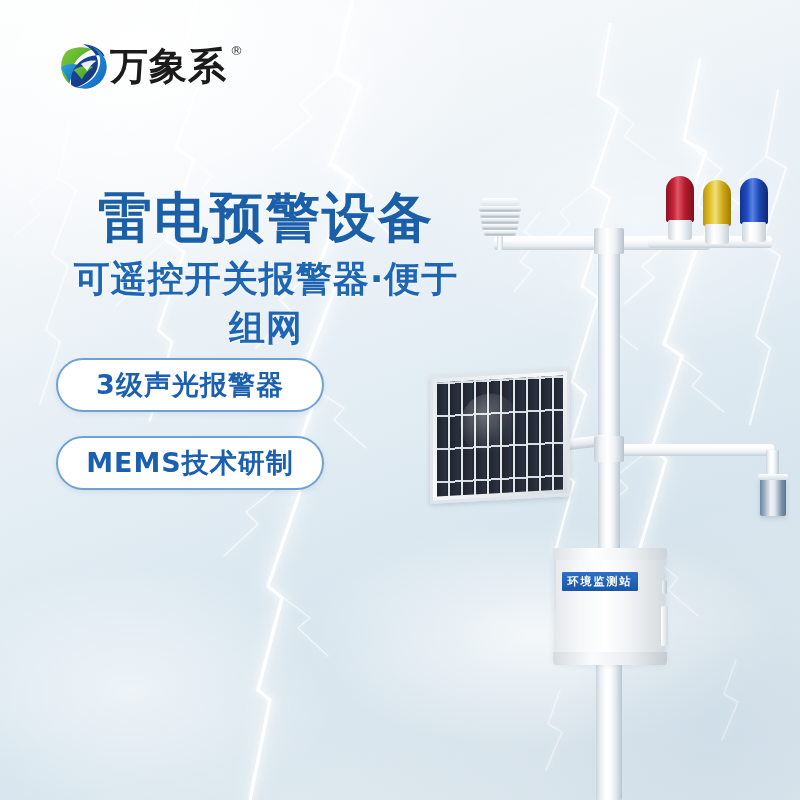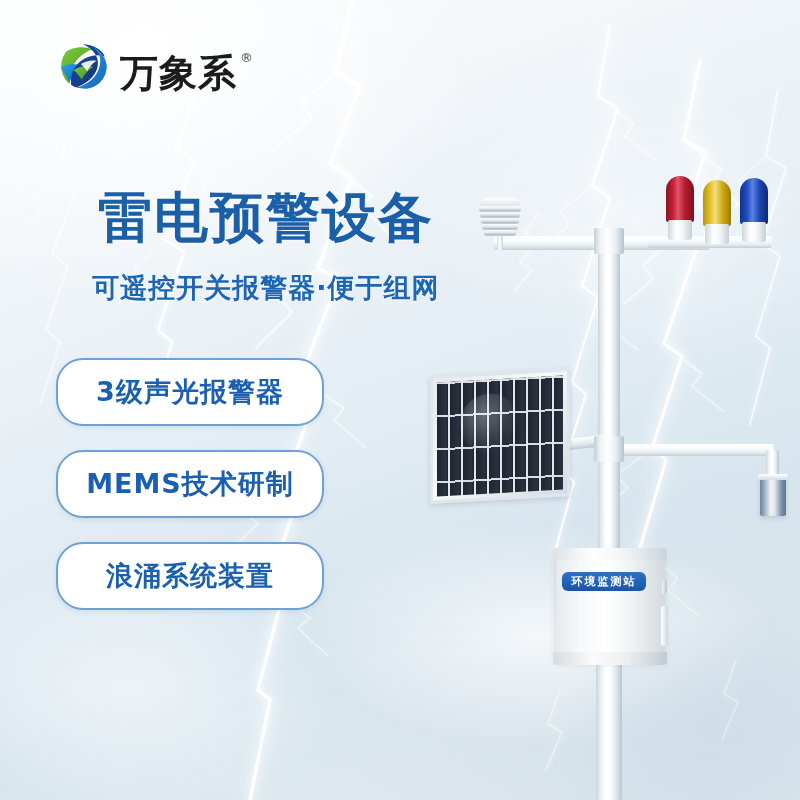--- a/index.html
+++ b/index.html
@@ -193,23 +193,23 @@
   #monitor-box .latch {
     position: absolute;
     right: -3px; top: 28px;
     width: 5px; height: 14px;
     border-radius: 2px;
     background: linear-gradient(to right, #f2f5f6, #b9c4cb);
   }
   #monitor-box-label {
     position: absolute;
     left: 6px; top: 20px;
-    width: 84px; height: 19px;
+    width: 76px; height: 19px;
     background: linear-gradient(to bottom, #2f6fc4 0%, #2163b8 55%, #1b55a4 100%);
-    border-radius: 6px;
+    border-radius: 1px;
     color: #ffffff;
     font-size: 11px;
     line-height: 19px;
     text-align: center;
     letter-spacing: 2px;
     font-weight: 700;
     font-family: "DejaVu Sans", "Liberation Sans", sans-serif;
   }
 
   
@@ -228,22 +228,21 @@
     width: 30px; height: 6px;
     border-radius: 2px;
     background: linear-gradient(to bottom, #ffffff, #d3dce3);
   }
 
   
   #brand {
     position: absolute;
     left: 58px; top: 40px;
     display: flex;
-    align-items: flex-end;
-    gap: 10px;
+    align-items: center;
   }
   #brand-logo-mark { width: 52px; height: 52px; display: block; }
   #brand-name {
     position: relative;
     font-size: 38px;
     font-weight: 700;
     color: #1b1b1b;
     letter-spacing: 1px;
     font-family: "DejaVu Sans", "Liberation Sans", sans-serif;
     line-height: 1;
@@ -266,40 +265,40 @@
   #headline-title {
     font-size: 54px;
     font-weight: 700;
     color: #1a5fa8;
     letter-spacing: 2px;
     line-height: 1.04;
     font-family: "DejaVu Sans", "Liberation Sans", sans-serif;
     text-shadow: 0 1px 2px rgba(255,255,255,0.75);
   }
   #headline-subtitle {
-    margin-top: 24px;
-    font-size: 27px;
+    margin-top: 9px;
+    font-size: 36px;
     font-weight: 700;
     color: #1e66b4;
     letter-spacing: 1px;
     font-family: "DejaVu Sans", "Liberation Sans", sans-serif;
     text-shadow: 0 1px 2px rgba(255,255,255,0.7);
   }
 
   
   #feature-list {
     position: absolute;
     left: 56px; top: 358px;
     display: flex;
     flex-direction: column;
     gap: 24px;
   }
   .feature-pill {
     width: 268px;
-    height: 68px;
+    height: 54px;
     box-sizing: border-box;
     border: 2px solid #6fa2d4;
     border-radius: 27px;
     background: #ffffff;
     display: flex;
     align-items: center;
     justify-content: center;
     box-shadow: 0 2px 5px rgba(120,150,180,0.18);
   }
   .feature-pill-label {
@@ -485,18 +484,15 @@
     <div id="headline-subtitle">可遥控开关报警器·便于组网</div>
   </div>
 
   <div id="feature-list">
     <div class="feature-pill">
       <span class="feature-pill-label">3级声光报警器</span>
     </div>
     <div class="feature-pill">
       <span class="feature-pill-label">MEMS技术研制</span>
     </div>
-    <div class="feature-pill">
-      <span class="feature-pill-label">浪涌系统装置</span>
-    </div>
   </div>
 
 </div>
 
 </body></html>

